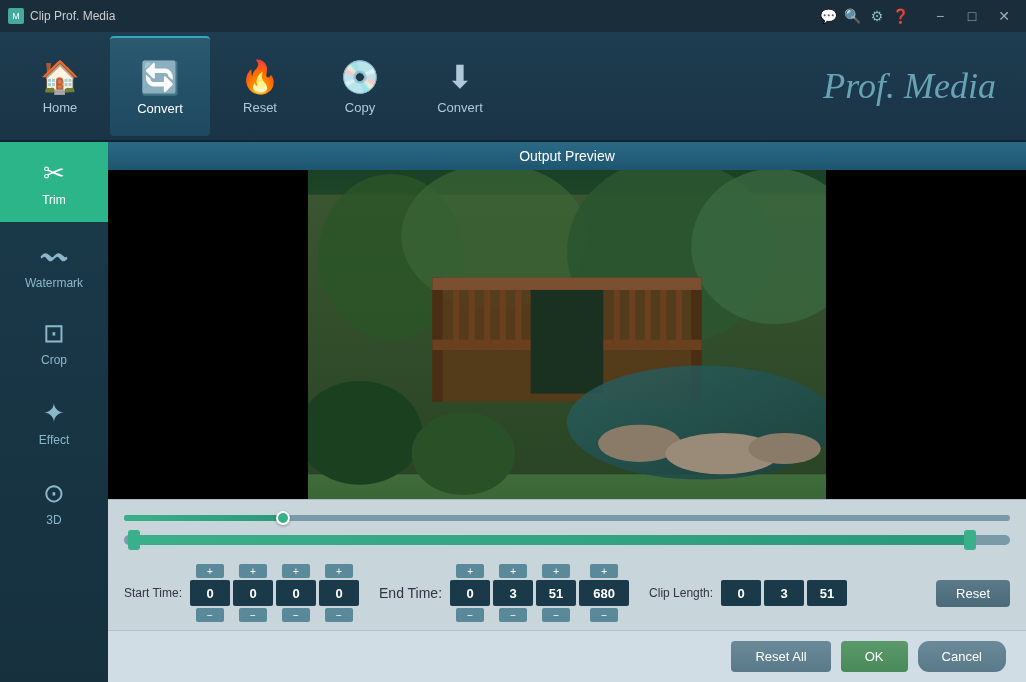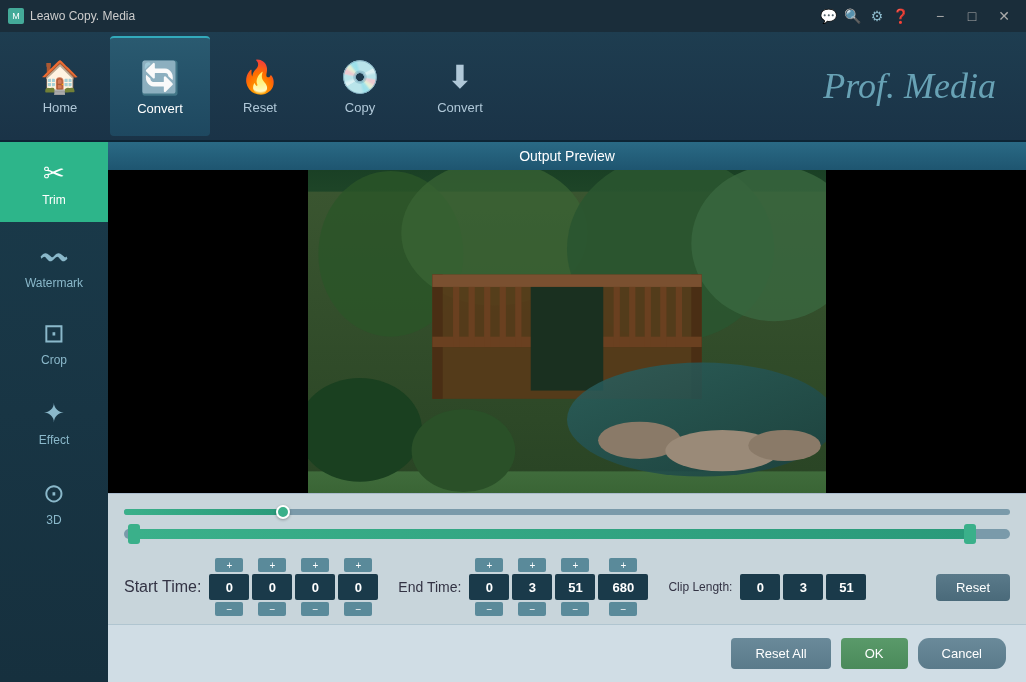--- a/index.html
+++ b/index.html
@@ -292,21 +292,21 @@
       background: linear-gradient(180deg, #5a7a8a 0%, #4a6a7a 100%);
       color: #fff;
       border: none;
       border-radius: 4px;
       font-size: 13px;
       cursor: pointer;
     }
 
     
     .bottom-bar {
-      height: 58px;
+      height: 52px;
       background: #d0dde5;
       border-top: 1px solid #b0c5d0;
       display: flex;
       align-items: center;
       justify-content: flex-end;
       padding: 0 20px;
       gap: 10px;
     }
     .bottom-btn {
       padding: 8px 24px;
@@ -345,21 +345,21 @@
       font-size: 14px;
       cursor: pointer;
     }
   </style>
 </head>
 <body>
 
 <div class="titlebar">
   <div class="titlebar-left">
     <div class="titlebar-logo">M</div>
-    <span>Leawo Copy. Media</span>
+    <span>Clip Prof. Media</span>
   </div>
   <div style="display:flex;align-items:center;gap:8px;">
     <div class="toolbar-icons">
       <div class="toolbar-icon">💬</div>
       <div class="toolbar-icon">🔍</div>
       <div class="toolbar-icon">⚙</div>
       <div class="toolbar-icon">❓</div>
     </div>
     <div class="titlebar-controls">
       <div class="titlebar-btn">−</div>
@@ -496,21 +496,21 @@
         <div class="trim-bg"></div>
         <div class="trim-range"></div>
         <div class="trim-handle-left"></div>
         <div class="trim-handle-right"></div>
       </div>
     </div>
 
     <div class="time-inputs">
 
       <div style="display:flex;align-items:center;gap:8px;">
-        <span style="font-size:16px;color:#334;font-weight:500;">Start Time:</span>
+        <span style="font-size:12px;color:#334;font-weight:500;">Start Time:</span>
         <div style="display:flex;gap:3px;">
           <div class="time-field-col">
             <button class="time-up-btn">+</button>
             <input class="time-input" value="0" readonly="" style="">
             <button class="time-down-btn">−</button>
           </div>
           <div class="time-field-col">
             <button class="time-up-btn">+</button>
             <input class="time-input" value="0" readonly="" style="">
             <button class="time-down-btn">−</button>

